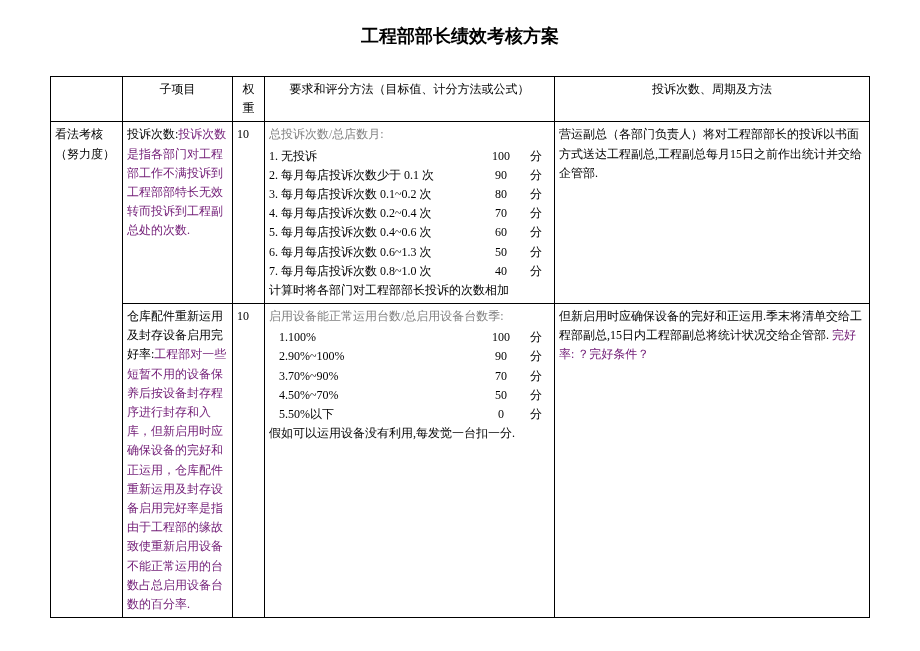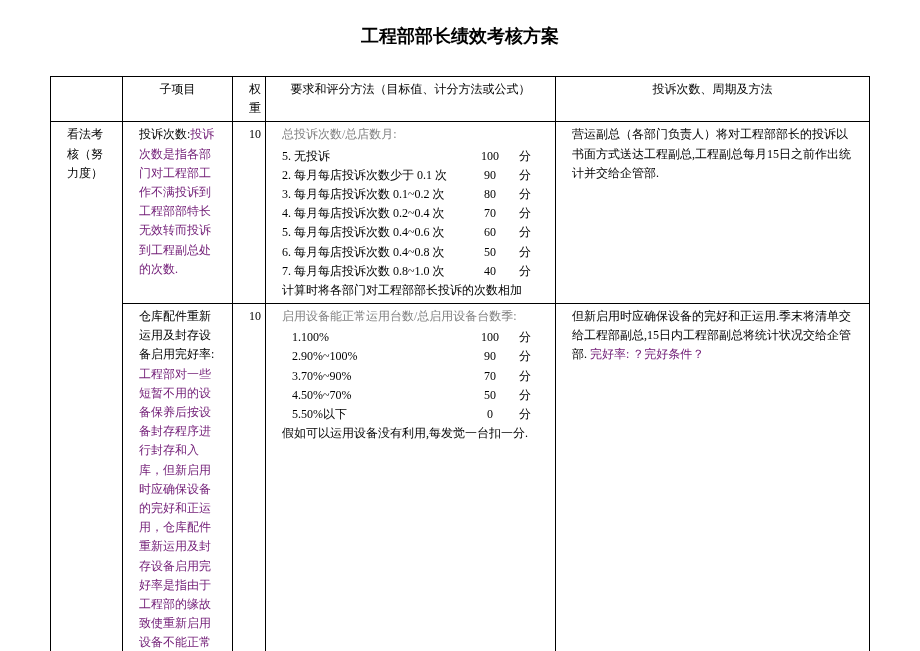--- a/index.html
+++ b/index.html
@@ -17,21 +17,21 @@
       margin-bottom: 28px;
       font-family: "SimHei", "黑体", sans-serif;
     }
     table {
       border-collapse: collapse;
       width: 100%;
       table-layout: fixed;
     }
     th, td {
       border: 1px solid #000;
-      padding: 3px 16px;
+      padding: 3px 4px;
       vertical-align: top;
       font-size: 12px;
       line-height: 1.6;
     }
     th {
       background: #fff;
       font-weight: normal;
       text-align: center;
     }
     .col-cat { width: 72px; }
@@ -72,21 +72,21 @@
         <span>投诉次数:</span><span class="red">投诉次数是指各部门对工程部工作不满投诉到工程部部特长无效转而投诉到工程副总处的次数.</span>
       </td>
       <td class="col-weight">10</td>
       <td class="col-criteria">
         <div class="criteria-head">
           <span class="gray">总投诉次数/总店数</span>
           <span>月:</span>
         </div>
         <div class="score-lines">
           <div class="score-line">
-              <span class="l">5. 无投诉</span>
+              <span class="l">1. 无投诉</span>
               <span class="v">100</span>
               <span class="u">分</span>
             </div>
           <div class="score-line">
               <span class="l">2. 每月每店投诉次数少于 0.1 次</span>
               <span class="v">90</span>
               <span class="u">分</span>
             </div>
           <div class="score-line">
               <span class="l">3. 每月每店投诉次数 0.1~0.2 次</span>
@@ -97,21 +97,21 @@
               <span class="l">4. 每月每店投诉次数 0.2~0.4 次</span>
               <span class="v">70</span>
               <span class="u">分</span>
             </div>
           <div class="score-line">
               <span class="l">5. 每月每店投诉次数 0.4~0.6 次</span>
               <span class="v">60</span>
               <span class="u">分</span>
             </div>
           <div class="score-line">
-              <span class="l">6. 每月每店投诉次数 0.4~0.8 次</span>
+              <span class="l">6. 每月每店投诉次数 0.6~1.3 次</span>
               <span class="v">50</span>
               <span class="u">分</span>
             </div>
           <div class="score-line">
               <span class="l">7. 每月每店投诉次数 0.8~1.0 次</span>
               <span class="v">40</span>
               <span class="u">分</span>
             </div>
         </div>
         <div>

